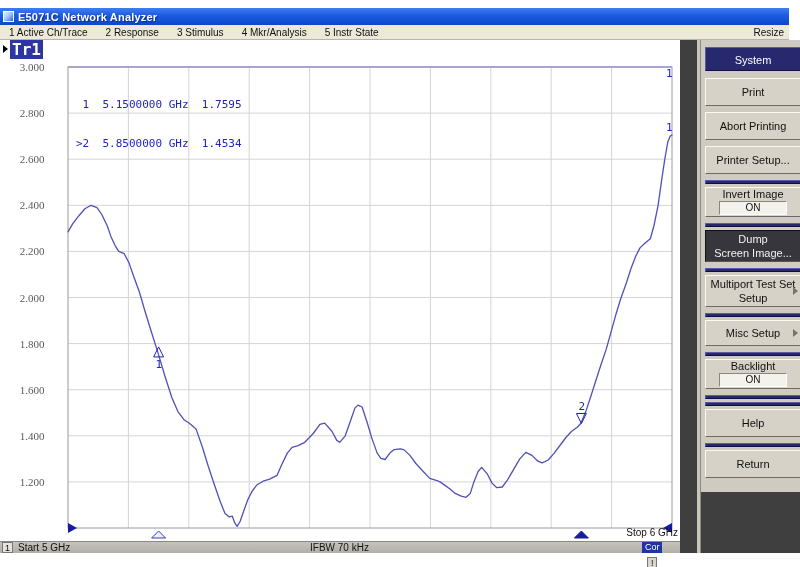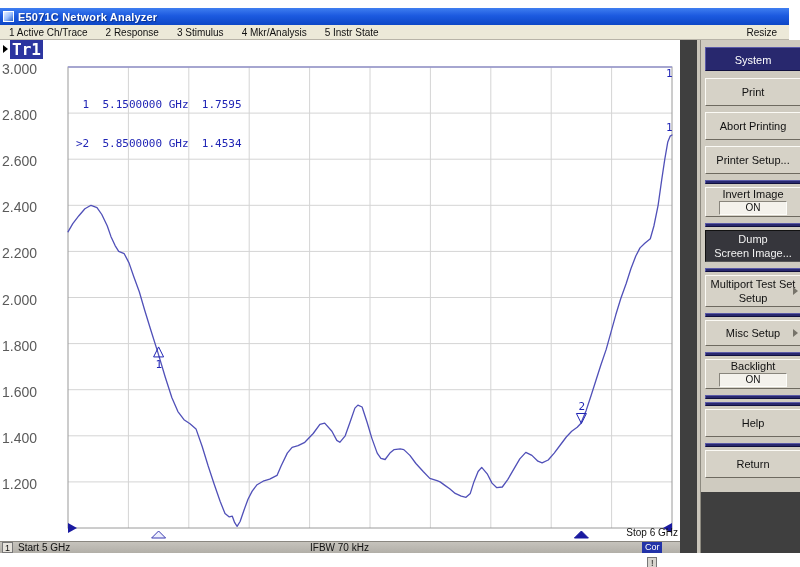--- a/index.html
+++ b/index.html
@@ -15,35 +15,35 @@
               background: linear-gradient(135deg,#e8f0ff 0%, #9cc0ff 50%, #2a60c8 100%);
               border: 1px solid #ffffff; }
   .title-text { color: #ffffff; font-size: 11px; font-weight: bold; letter-spacing: .2px;
                 text-shadow: 1px 1px 1px #0a2f8a; }
 
   
   .menubar { position: absolute; left: 0; top: 17px; width: 789px; height: 15px;
              background: #ece9d8; border-bottom: 1px solid #b8b4a8;
              display: flex; align-items: center; font-size: 10px; color: #111; }
   .menu-item { padding: 0 9px; white-space: nowrap; }
-  .menu-resize { margin-left: auto; padding-right: 12px; }
+  .menu-resize { margin-left: auto; padding-right: 5px; }
 
   
   .plot-region { position: absolute; left: 0; top: 32px; width: 680px; height: 501px; background: #ffffff; }
   .trace-header { position: absolute; left: 3px; top: 2px; height: 14px; display: flex; align-items: center;
                   font-family: "DejaVu Sans Mono", monospace; font-size: 16px; white-space: pre; }
   .tr-arrow { width: 0; height: 0; border-left: 5px solid #000; border-top: 4px solid transparent;
               border-bottom: 4px solid transparent; margin-right: 2px; }
   .tr-badge { background: #2c35a0; color: #ffffff; padding: 0 2px; font-weight: bold; }
   .tr-detail { color: #2228b2; margin-left: 6px; }
 
   #plot-svg { position: absolute; left: 0; top: 0; }
 
-  .y-label { position: absolute; width: 60px; text-align: left;
-             font-family: Liberation Sans, sans-serif; font-size: 14px; color: #5a5a5a; }
+  .y-label { position: absolute; width: 60px; text-align: center;
+             font-family: Liberation Serif, serif; font-size: 11px; color: #5a5a5a; }
   .y-label.ref { color: #1515c0; margin-top: 17px; }
 
   .marker-readout { position: absolute; left: 76px; top: 32px;
                     font-family: "DejaVu Sans Mono", monospace; font-size: 11px; line-height: 13px;
                     color: #2025b5; white-space: pre; }
 
   
   .statusbar { position: absolute; left: 0; top: 533px; width: 680px; height: 12px;
                background: linear-gradient(#c6c3bc, #b2afa8); border-top: 1px solid #8a8780;
                display: flex; align-items: center; font-size: 10px; color: #111; padding: 0 2px; }

